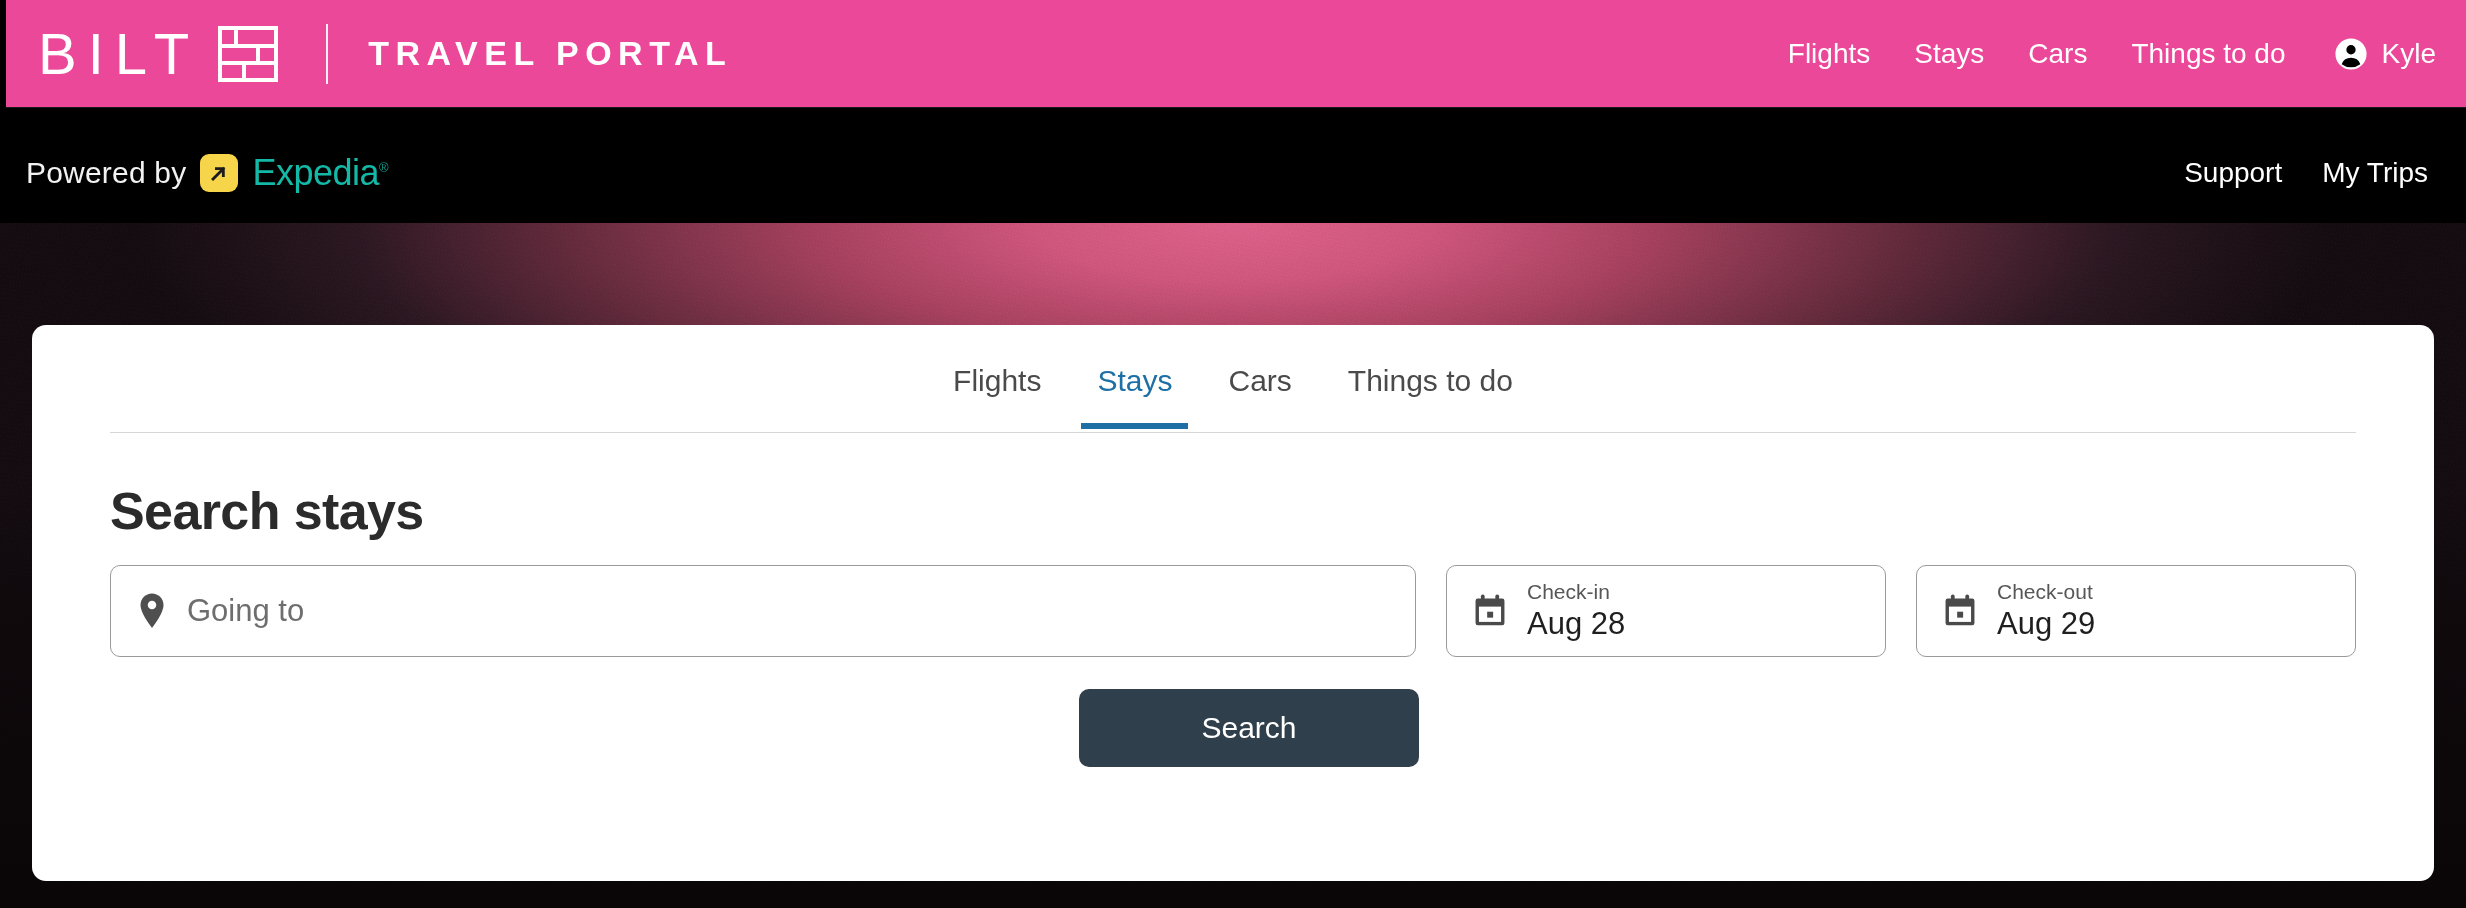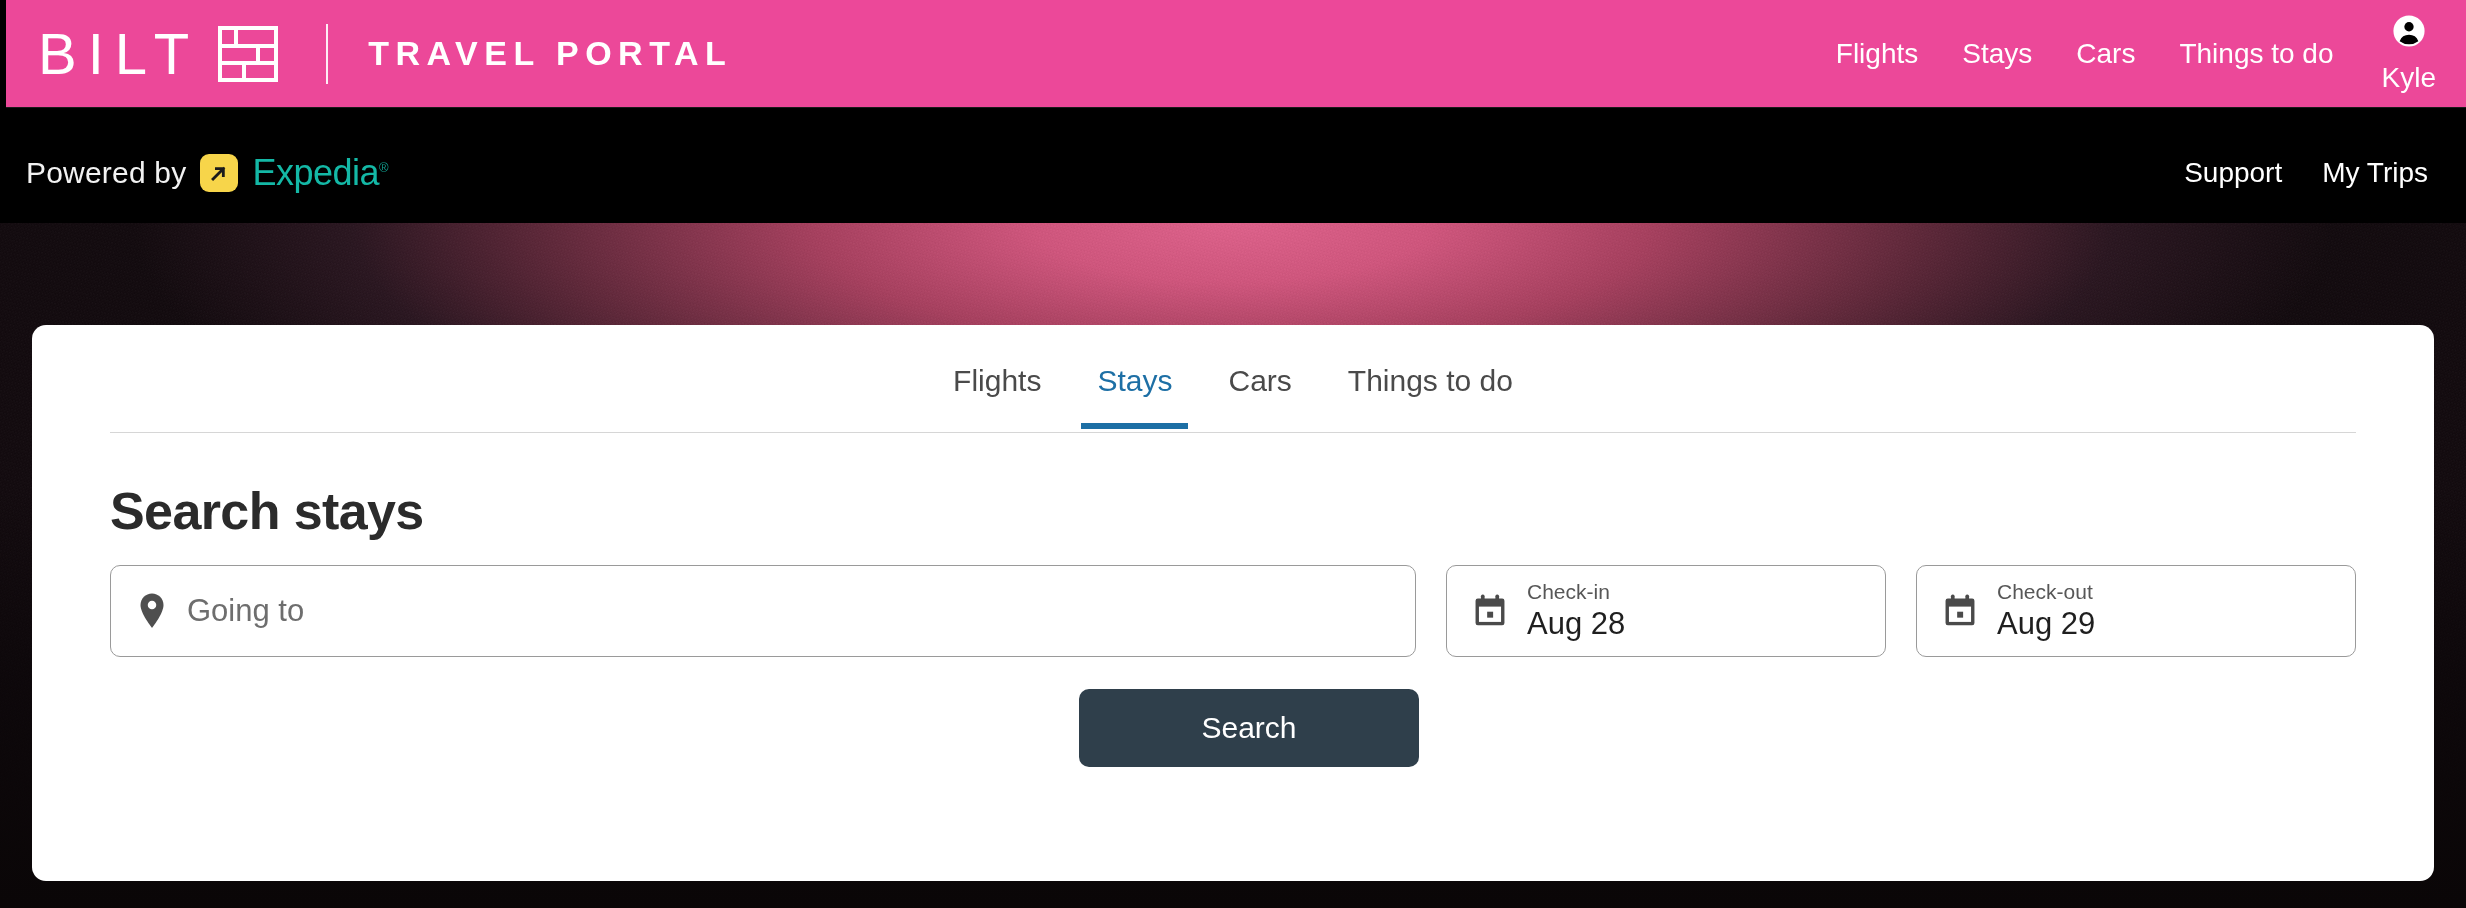--- a/index.html
+++ b/index.html
@@ -64,21 +64,20 @@
     color: #fff;
     font-size: 28px;
     text-decoration: none;
     white-space: nowrap;
   }
   .account {
     display: flex;
     align-items: center;
     gap: 14px;
     margin-left: 4px;
-    flex-direction: column;
   }
   .account-icon { display: block; }
 
   
   .expbar {
     position: absolute;
     left: 0; top: 123px;
     width: 2466px; height: 100px;
     background: #000;
     display: flex;

